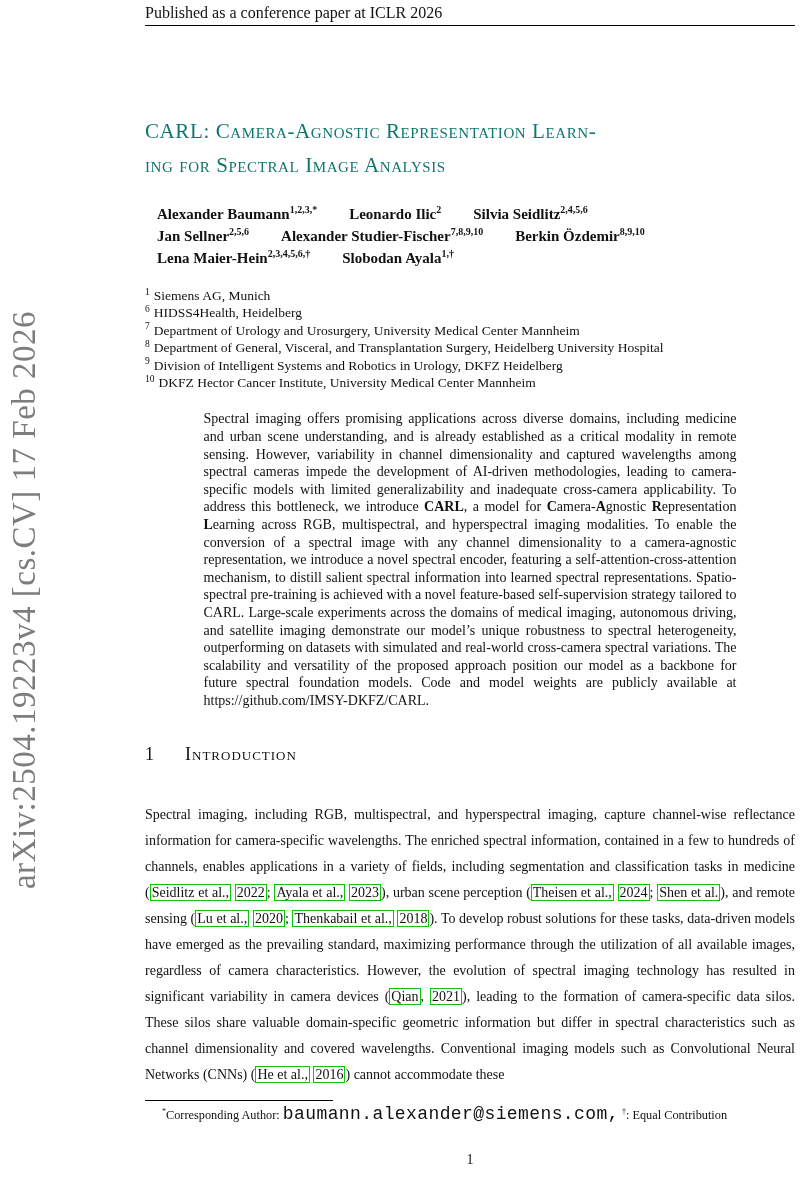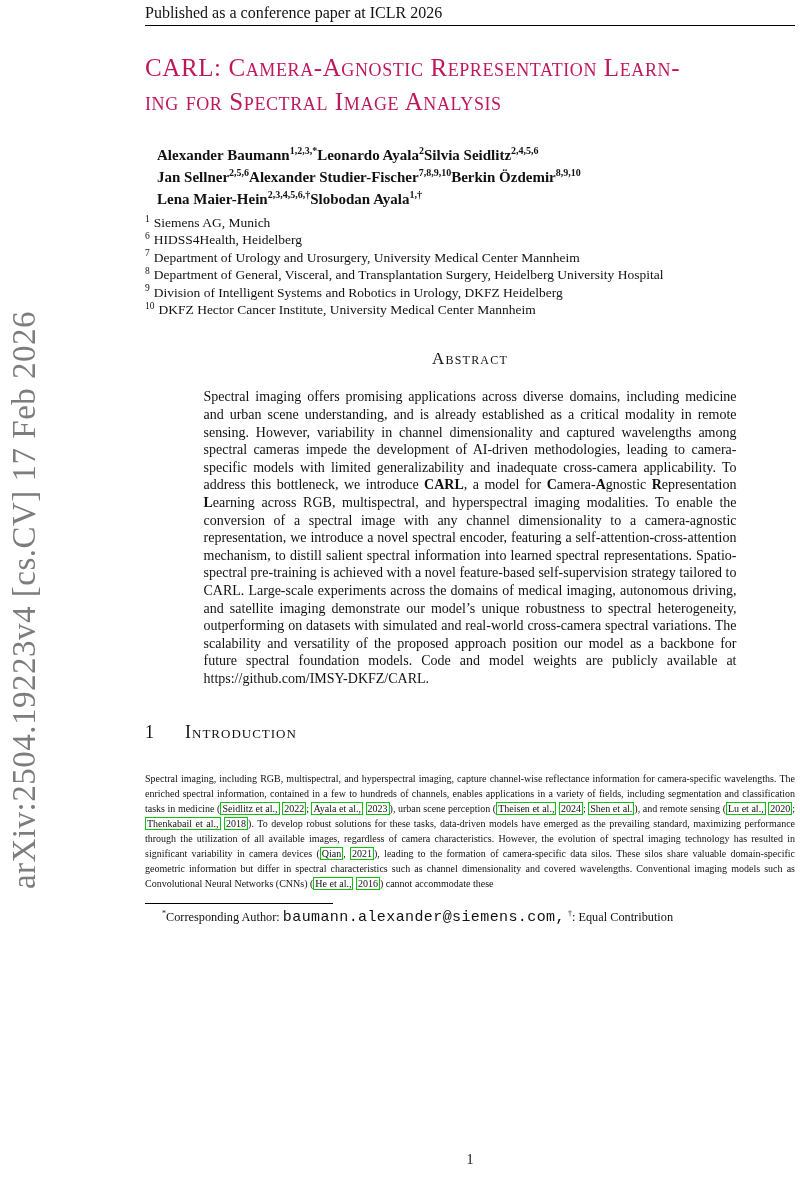--- a/index.html
+++ b/index.html
@@ -28,33 +28,33 @@
   .running-header {
     padding-top: 4px;
     font-size: 16px;
   }
   .header-rule {
     border: none;
     border-top: 1.6px solid #000;
     margin-top: 3px;
   }
   .title {
-    margin-top: 25px;
-    font-size: 25px;
+    margin-top: 89px;
+    font-size: 21px;
     line-height: 33.5px;
     font-weight: normal;
     font-variant: small-caps;
     letter-spacing: 0.6px;
-    color: #be185d;
+    color: #0f766e;
   }
   .authors { margin-top: 24px; padding-left: 12px; }
-  .author-row { display: flex; height: 22px; align-items: flex-end; }
+  .author-row { display: flex; gap: 32px; height: 22px; align-items: flex-start; }
   .author { font-weight: bold; font-size: 15px; white-space: nowrap; }
   .author sup { font-size: 10px; font-weight: bold; line-height: 0; }
-  .affiliations { margin-top: 6px; font-size: 13.5px; }
+  .affiliations { margin-top: 15px; font-size: 13.5px; }
   .affil-line { line-height: 17.4px; }
   .affil-line sup { font-size: 9.5px; line-height: 0; margin-right: 4px; }
   .abstract-heading {
     margin-top: 31px;
     text-align: center;
     font-variant: small-caps;
     font-size: 17px;
     letter-spacing: 1.2px;
   }
   .abstract-text {
@@ -65,34 +65,34 @@
     text-align: justify;
   }
   .section-heading {
     margin-top: 34px;
     font-size: 18px;
     letter-spacing: 0.4px;
   }
   .section-heading .sec-num { display: inline-block; width: 40px; }
   .section-heading .sec-title { font-variant: small-caps; letter-spacing: 1px; margin-top: 25px; }
   .body-text {
-    margin-top: 28px;
-    font-size: 10px;
-    line-height: 15px;
+    margin-top: 37px;
+    font-size: 14px;
+    line-height: 26px;
     text-align: justify;
   }
   .seg-bold { font-weight: bold; }
   .seg-cite {
     border: 1px solid #0ec20e;
     padding: 0 1px;
     white-space: nowrap;
   }
   .seg-mono {
     font-family: "Liberation Mono", monospace;
-    font-size: 15px;
+    font-size: 18px;
     letter-spacing: 0.4px;
   }
   .seg-sup { vertical-align: super; font-size: 0.65em; line-height: 0; }
   .seg-url { color: inherit; text-decoration: none; }
   .footnote-rule {
     margin-top: 12px;
     width: 188px;
     border: none;
     border-top: 1px solid #000;
   }
@@ -120,21 +120,21 @@
   <div class="running-header">
     <span>Published as a conference paper at ICLR 2026</span>
   </div>
   <hr class="header-rule">
 
   <h1 class="title"><span>CARL: Camera-Agnostic Representation Learn-</span><br><span>ing for Spectral Image Analysis</span></h1>
 
   <div class="authors">
       <div class="author-row">
         <span class="author"><span>Alexander Baumann</span><sup>1,2,3,*</sup></span>
-        <span class="author"><span>Leonardo Ayala</span><sup>2</sup></span>
+        <span class="author"><span>Leonardo Ilic</span><sup>2</sup></span>
         <span class="author"><span>Silvia Seidlitz</span><sup>2,4,5,6</sup></span>
       </div>
       <div class="author-row">
         <span class="author"><span>Jan Sellner</span><sup>2,5,6</sup></span>
         <span class="author"><span>Alexander Studier-Fischer</span><sup>7,8,9,10</sup></span>
         <span class="author"><span>Berkin Özdemir</span><sup>8,9,10</sup></span>
       </div>
       <div class="author-row">
         <span class="author"><span>Lena Maier-Hein</span><sup>2,3,4,5,6,†</sup></span>
         <span class="author"><span>Slobodan Ayala</span><sup>1,†</sup></span>
@@ -143,21 +143,20 @@
 
   <div class="affiliations">
       <div class="affil-line"><sup>1</sup>Siemens AG, Munich</div>
       <div class="affil-line"><sup>6</sup>HIDSS4Health, Heidelberg</div>
       <div class="affil-line"><sup>7</sup>Department of Urology and Urosurgery, University Medical Center Mannheim</div>
       <div class="affil-line"><sup>8</sup>Department of General, Visceral, and Transplantation Surgery, Heidelberg University Hospital</div>
       <div class="affil-line"><sup>9</sup>Division of Intelligent Systems and Robotics in Urology, DKFZ Heidelberg</div>
       <div class="affil-line"><sup>10</sup>DKFZ Hector Cancer Institute, University Medical Center Mannheim</div>
     </div>
 
-  <div class="abstract-heading">Abstract</div>
   <p class="abstract-text">Spectral imaging offers promising applications across diverse domains, including medicine and urban scene understanding, and is already established as a critical modality in remote sensing. However, variability in channel dimensionality and captured wavelengths among spectral cameras impede the development of AI-driven methodologies, leading to camera-specific models with limited generalizability and inadequate cross-camera applicability. To address this bottleneck, we introduce <span class="seg-bold">CARL</span>, a model for <span class="seg-bold">C</span>amera-<span class="seg-bold">A</span>gnostic <span class="seg-bold">R</span>epresentation <span class="seg-bold">L</span>earning across RGB, multispectral, and hyperspectral imaging modalities. To enable the conversion of a spectral image with any channel dimensionality to a camera-agnostic representation, we introduce a novel spectral encoder, featuring a self-attention-cross-attention mechanism, to distill salient spectral information into learned spectral representations. Spatio-spectral pre-training is achieved with a novel feature-based self-supervision strategy tailored to CARL. Large-scale experiments across the domains of medical imaging, autonomous driving, and satellite imaging demonstrate our model’s unique robustness to spectral heterogeneity, outperforming on datasets with simulated and real-world cross-camera spectral variations. The scalability and versatility of the proposed approach position our model as a backbone for future spectral foundation models. Code and model weights are publicly available at <span class="seg-url">https://github.com/IMSY-DKFZ/CARL</span>.</p>
 
   <div class="section-heading"><span class="sec-num">1</span><span class="sec-title">Introduction</span></div>
 
   <p class="body-text">Spectral imaging, including RGB, multispectral, and hyperspectral imaging, capture channel-wise reflectance information for camera-specific wavelengths. The enriched spectral information, contained in a few to hundreds of channels, enables applications in a variety of fields, including segmentation and classification tasks in medicine (<span class="seg-cite">Seidlitz et al.,</span> <span class="seg-cite">2022</span>; <span class="seg-cite">Ayala et al.,</span> <span class="seg-cite">2023</span>), urban scene perception (<span class="seg-cite">Theisen et al.,</span> <span class="seg-cite">2024</span>; <span class="seg-cite">Shen et al.</span>), and remote sensing (<span class="seg-cite">Lu et al.,</span> <span class="seg-cite">2020</span>; <span class="seg-cite">Thenkabail et al.,</span> <span class="seg-cite">2018</span>). To develop robust solutions for these tasks, data-driven models have emerged as the prevailing standard, maximizing performance through the utilization of all available images, regardless of camera characteristics. However, the evolution of spectral imaging technology has resulted in significant variability in camera devices (<span class="seg-cite">Qian</span>, <span class="seg-cite">2021</span>), leading to the formation of camera-specific data silos. These silos share valuable domain-specific geometric information but differ in spectral characteristics such as channel dimensionality and covered wavelengths. Conventional imaging models such as Convolutional Neural Networks (CNNs) (<span class="seg-cite">He et al.,</span> <span class="seg-cite">2016</span>) cannot accommodate these</p>
 
   <hr class="footnote-rule">
   <div class="footnote"><span class="seg-sup">*</span>Corresponding Author: <span class="seg-mono">baumann.alexander@siemens.com,</span>   <span class="seg-sup">†</span>: Equal Contribution</div>
 
   <div class="page-number">1</div>

